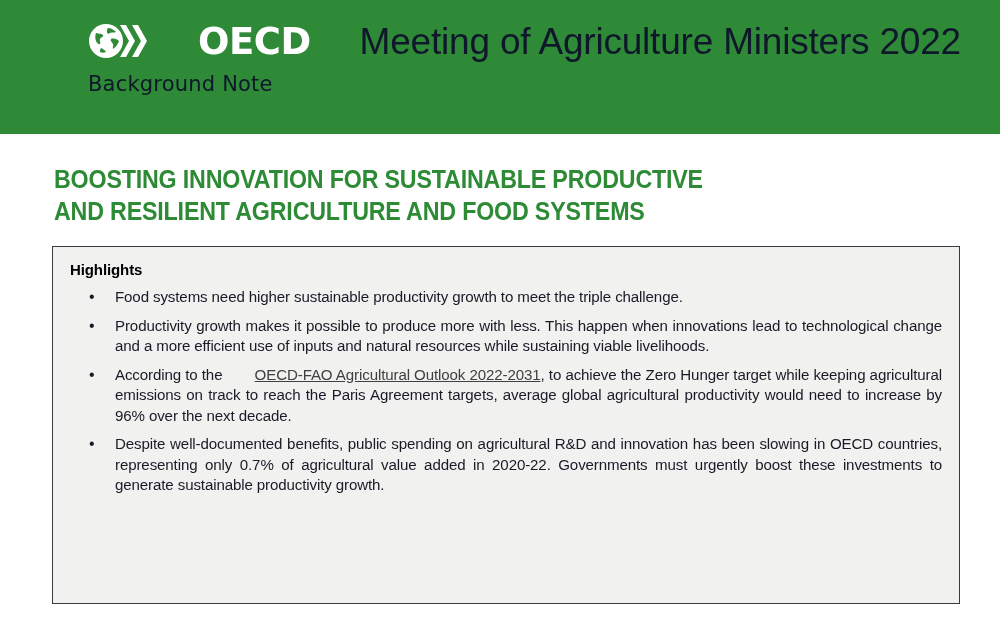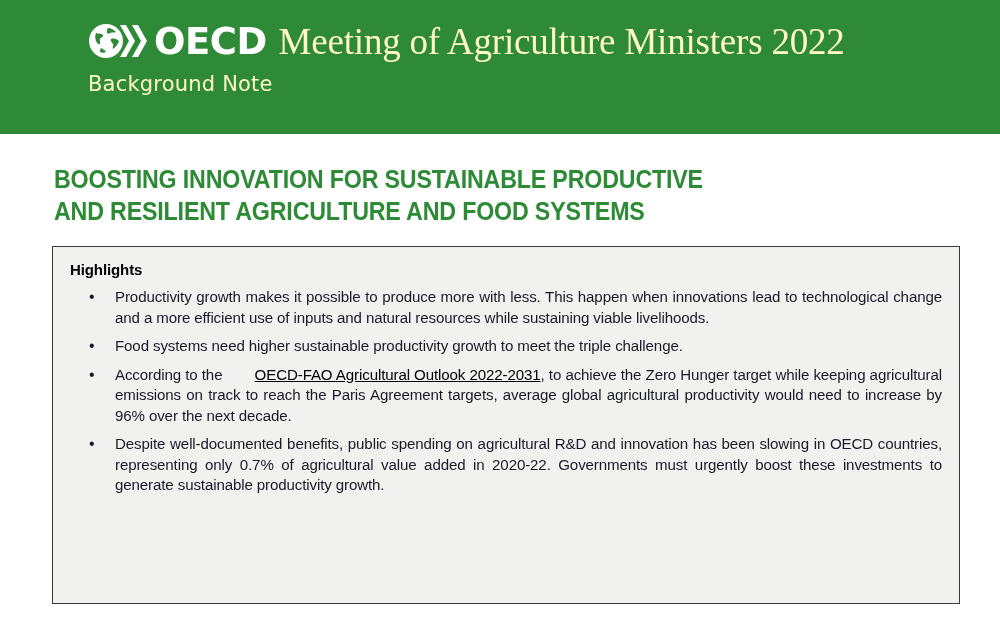--- a/index.html
+++ b/index.html
@@ -33,50 +33,51 @@
   .header-inner {
     position: absolute;
     left: 88px;
     top: 22px;
     right: 30px;
   }
   .brand-row {
     display: flex;
     align-items: flex-end;
     white-space: nowrap;
+    gap: 44px;
   }
   .oecd-logo {
     display: inline-flex;
     align-items: center;
     margin-right: 4px;
     flex: 0 0 auto;
   }
   .oecd-wordmark {
     font-family: "DejaVu Sans", sans-serif;
     font-size: 37px;
     font-weight: 700;
     color: #ffffff;
     letter-spacing: -0.5px;
     line-height: 1;
   }
   .header-title-rest {
-    font-family: Liberation Serif, serif;
+    font-family: Liberation Sans, sans-serif;
     font-size: 37px;
     font-weight: 400;
-    color: #fef9c3;
+    color: #0f172a;
     letter-spacing: -0.2px;
     line-height: 1;
-    margin-left: 12px;
+    margin-left: 5px;
   }
   .subtitle {
     margin-top: 14px;
     font-family: "DejaVu Sans", sans-serif;
     font-size: 21px;
     font-weight: 400;
-    color: #fef9c3;
+    color: #0f172a;
     letter-spacing: 0.2px;
     line-height: 1;
   }
 
   
   .doc-title {
     position: absolute;
     left: 54px;
     top: 163px;
     width: 900px;
@@ -140,21 +141,21 @@
     left: 19px;
     top: -1px;
     font-size: 16px;
     color: #1a1a26;
     line-height: 1.36;
   }
   .bullet-text {
     display: block;
   }
   a.doc-link {
-    color: #000000;
+    color: #404040;
     text-decoration: underline;
     margin-left: 28px;
   }
 </style>
 </head>
 <body>
 
 <div class="page">
 
   <div class="header-band">
@@ -182,24 +183,24 @@
 
   <div class="doc-title">
     <span class="tl">BOOSTING INNOVATION FOR SUSTAINABLE PRODUCTIVE</span>
     <span class="tl">AND RESILIENT AGRICULTURE AND FOOD SYSTEMS</span>
   </div>
 
   <div class="highlights-box">
     <div class="highlights-heading">Highlights</div>
     <ul class="bullets">
       <li>
+        <span class="bullet-text">Food systems need higher sustainable productivity growth to meet the triple challenge.</span>
+      </li>
+      <li>
         <span class="bullet-text">Productivity growth makes it possible to produce more with less. This happen when innovations lead to technological change and a more efficient use of inputs and natural resources while sustaining viable livelihoods.</span>
-      </li>
-      <li>
-        <span class="bullet-text">Food systems need higher sustainable productivity growth to meet the triple challenge.</span>
       </li>
       <li>
         <span>According to the </span><a class="doc-link" href="#">OECD-FAO Agricultural Outlook 2022-2031</a><span>, to achieve the Zero Hunger target while keeping agricultural emissions on track to reach the Paris Agreement targets, average global agricultural productivity would need to increase by 96% over the next decade.</span>
       </li>
       <li>
         <span class="bullet-text">Despite well-documented benefits, public spending on agricultural R&amp;D and innovation has been slowing in OECD countries, representing only 0.7% of agricultural value added in 2020-22. Governments must urgently boost these investments to generate sustainable productivity growth.</span>
       </li>
     </ul>
   </div>
 

